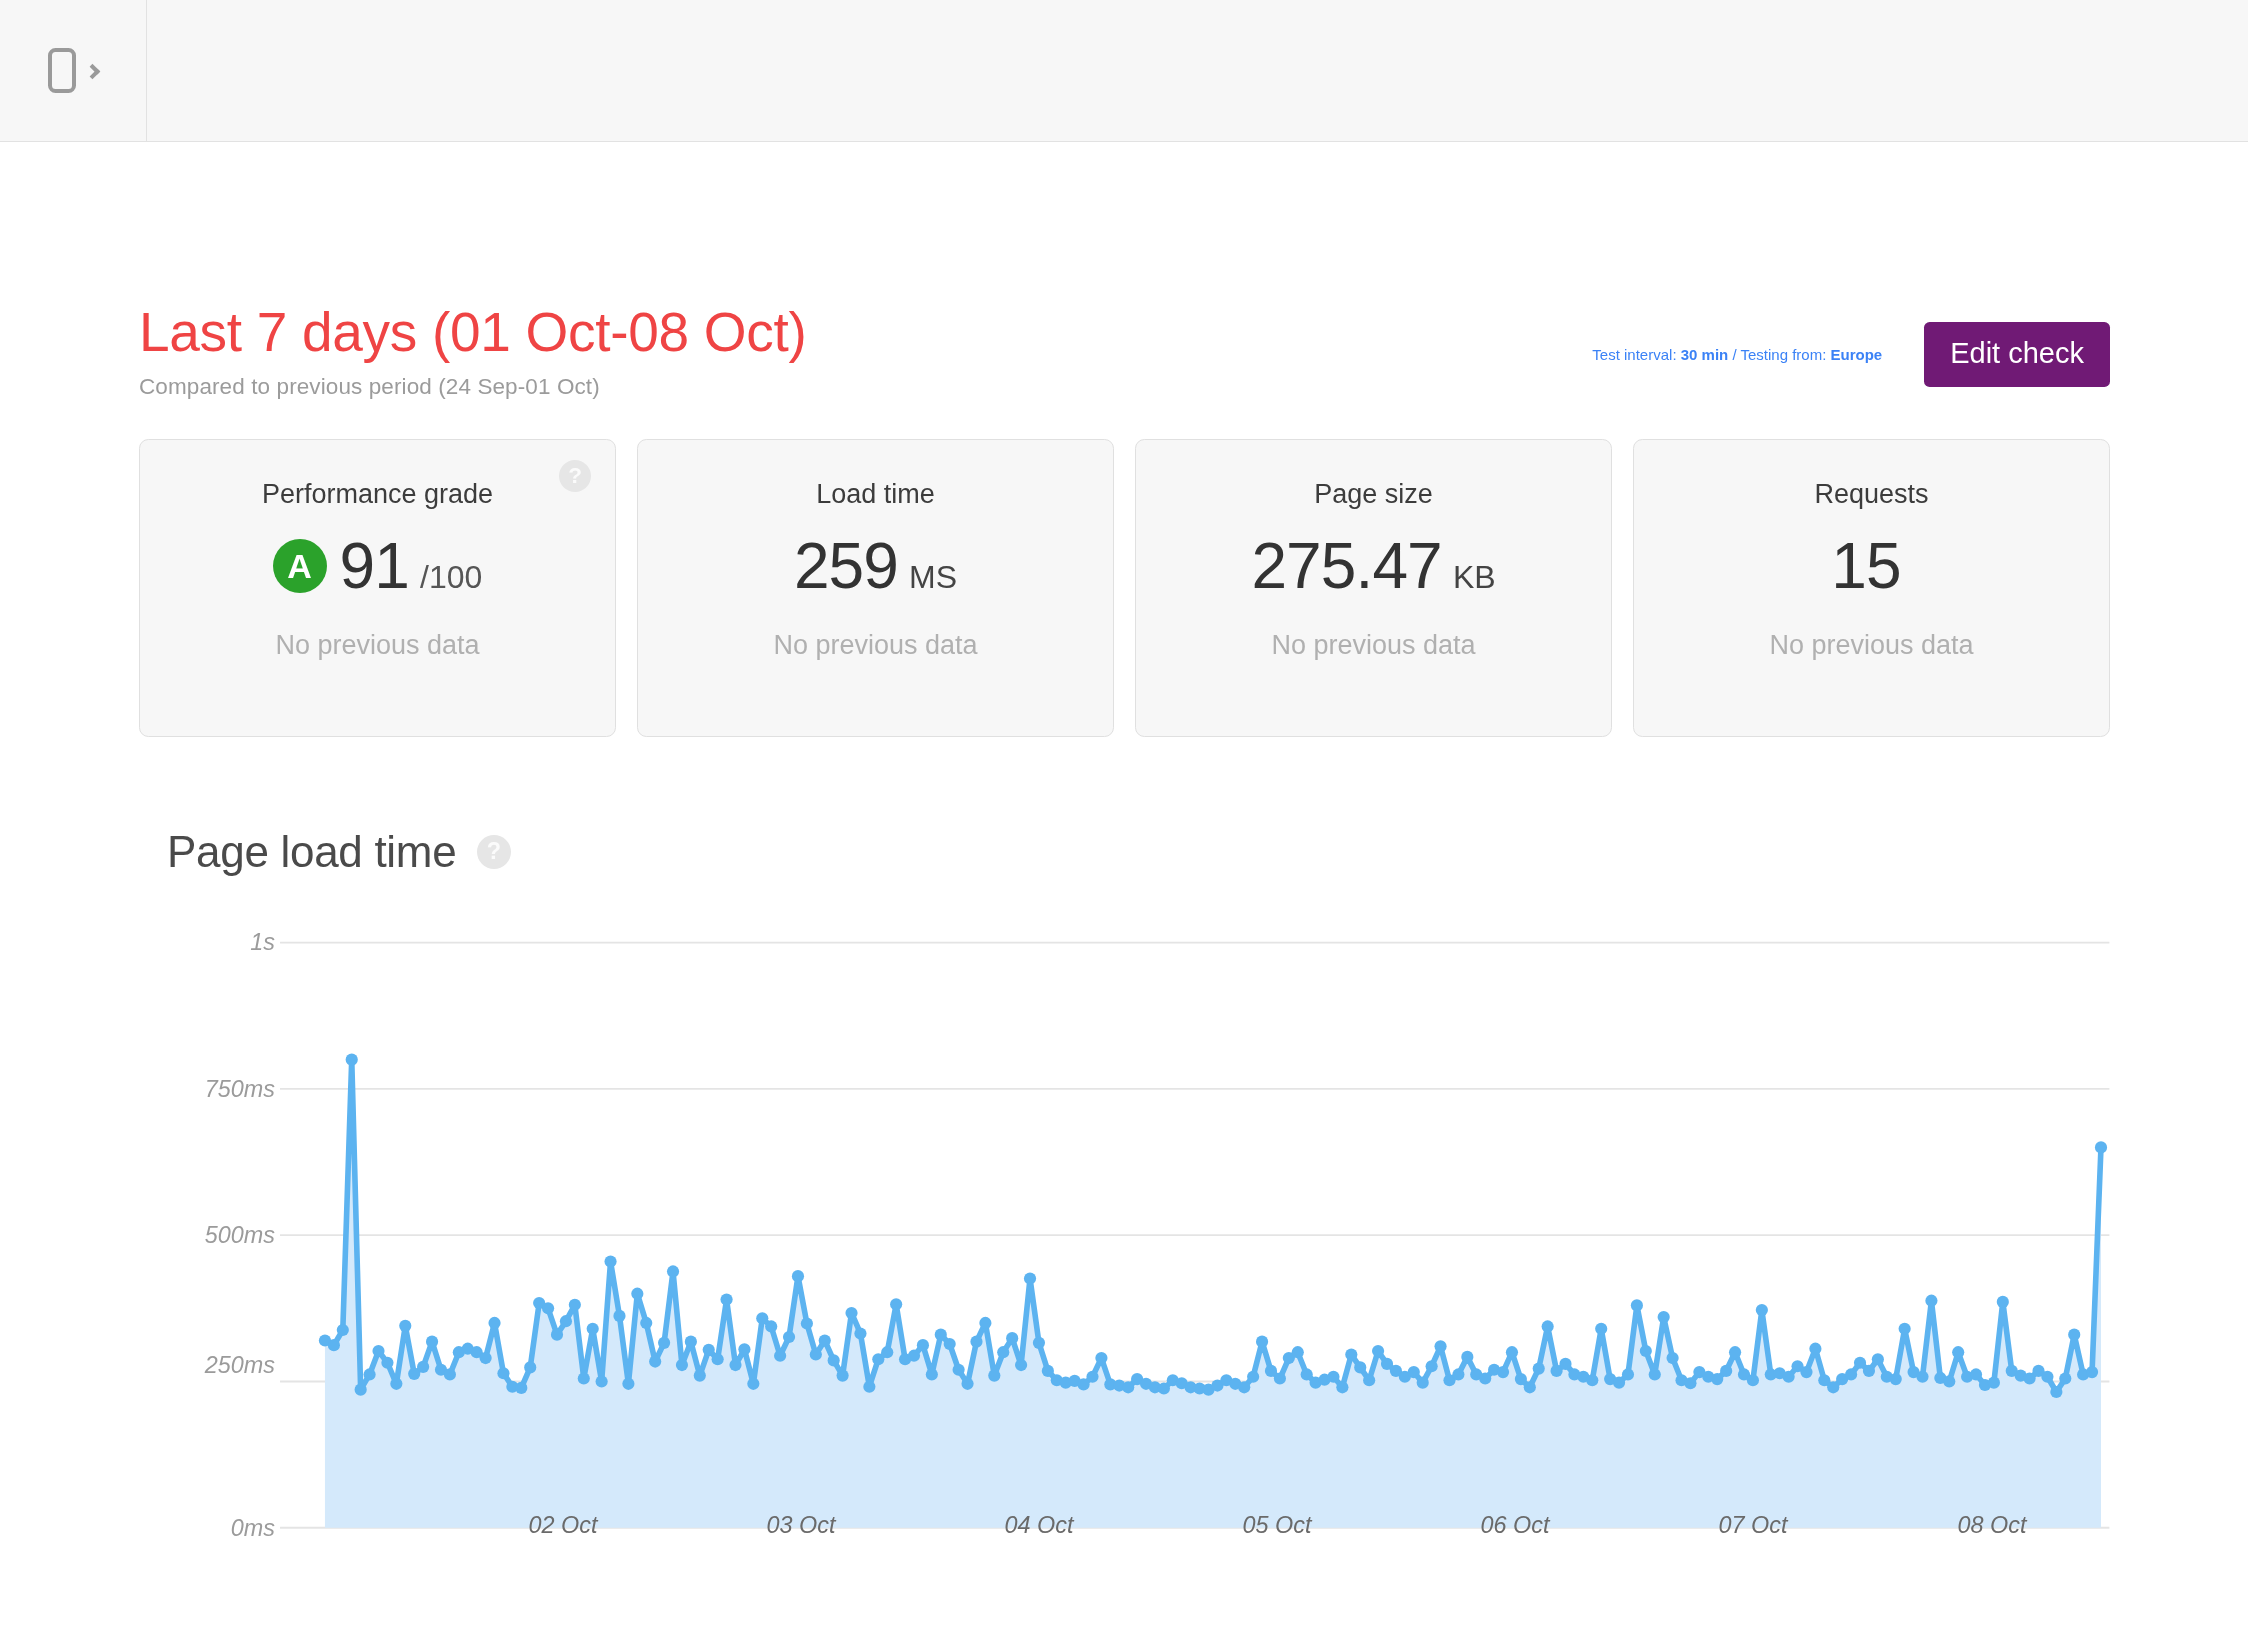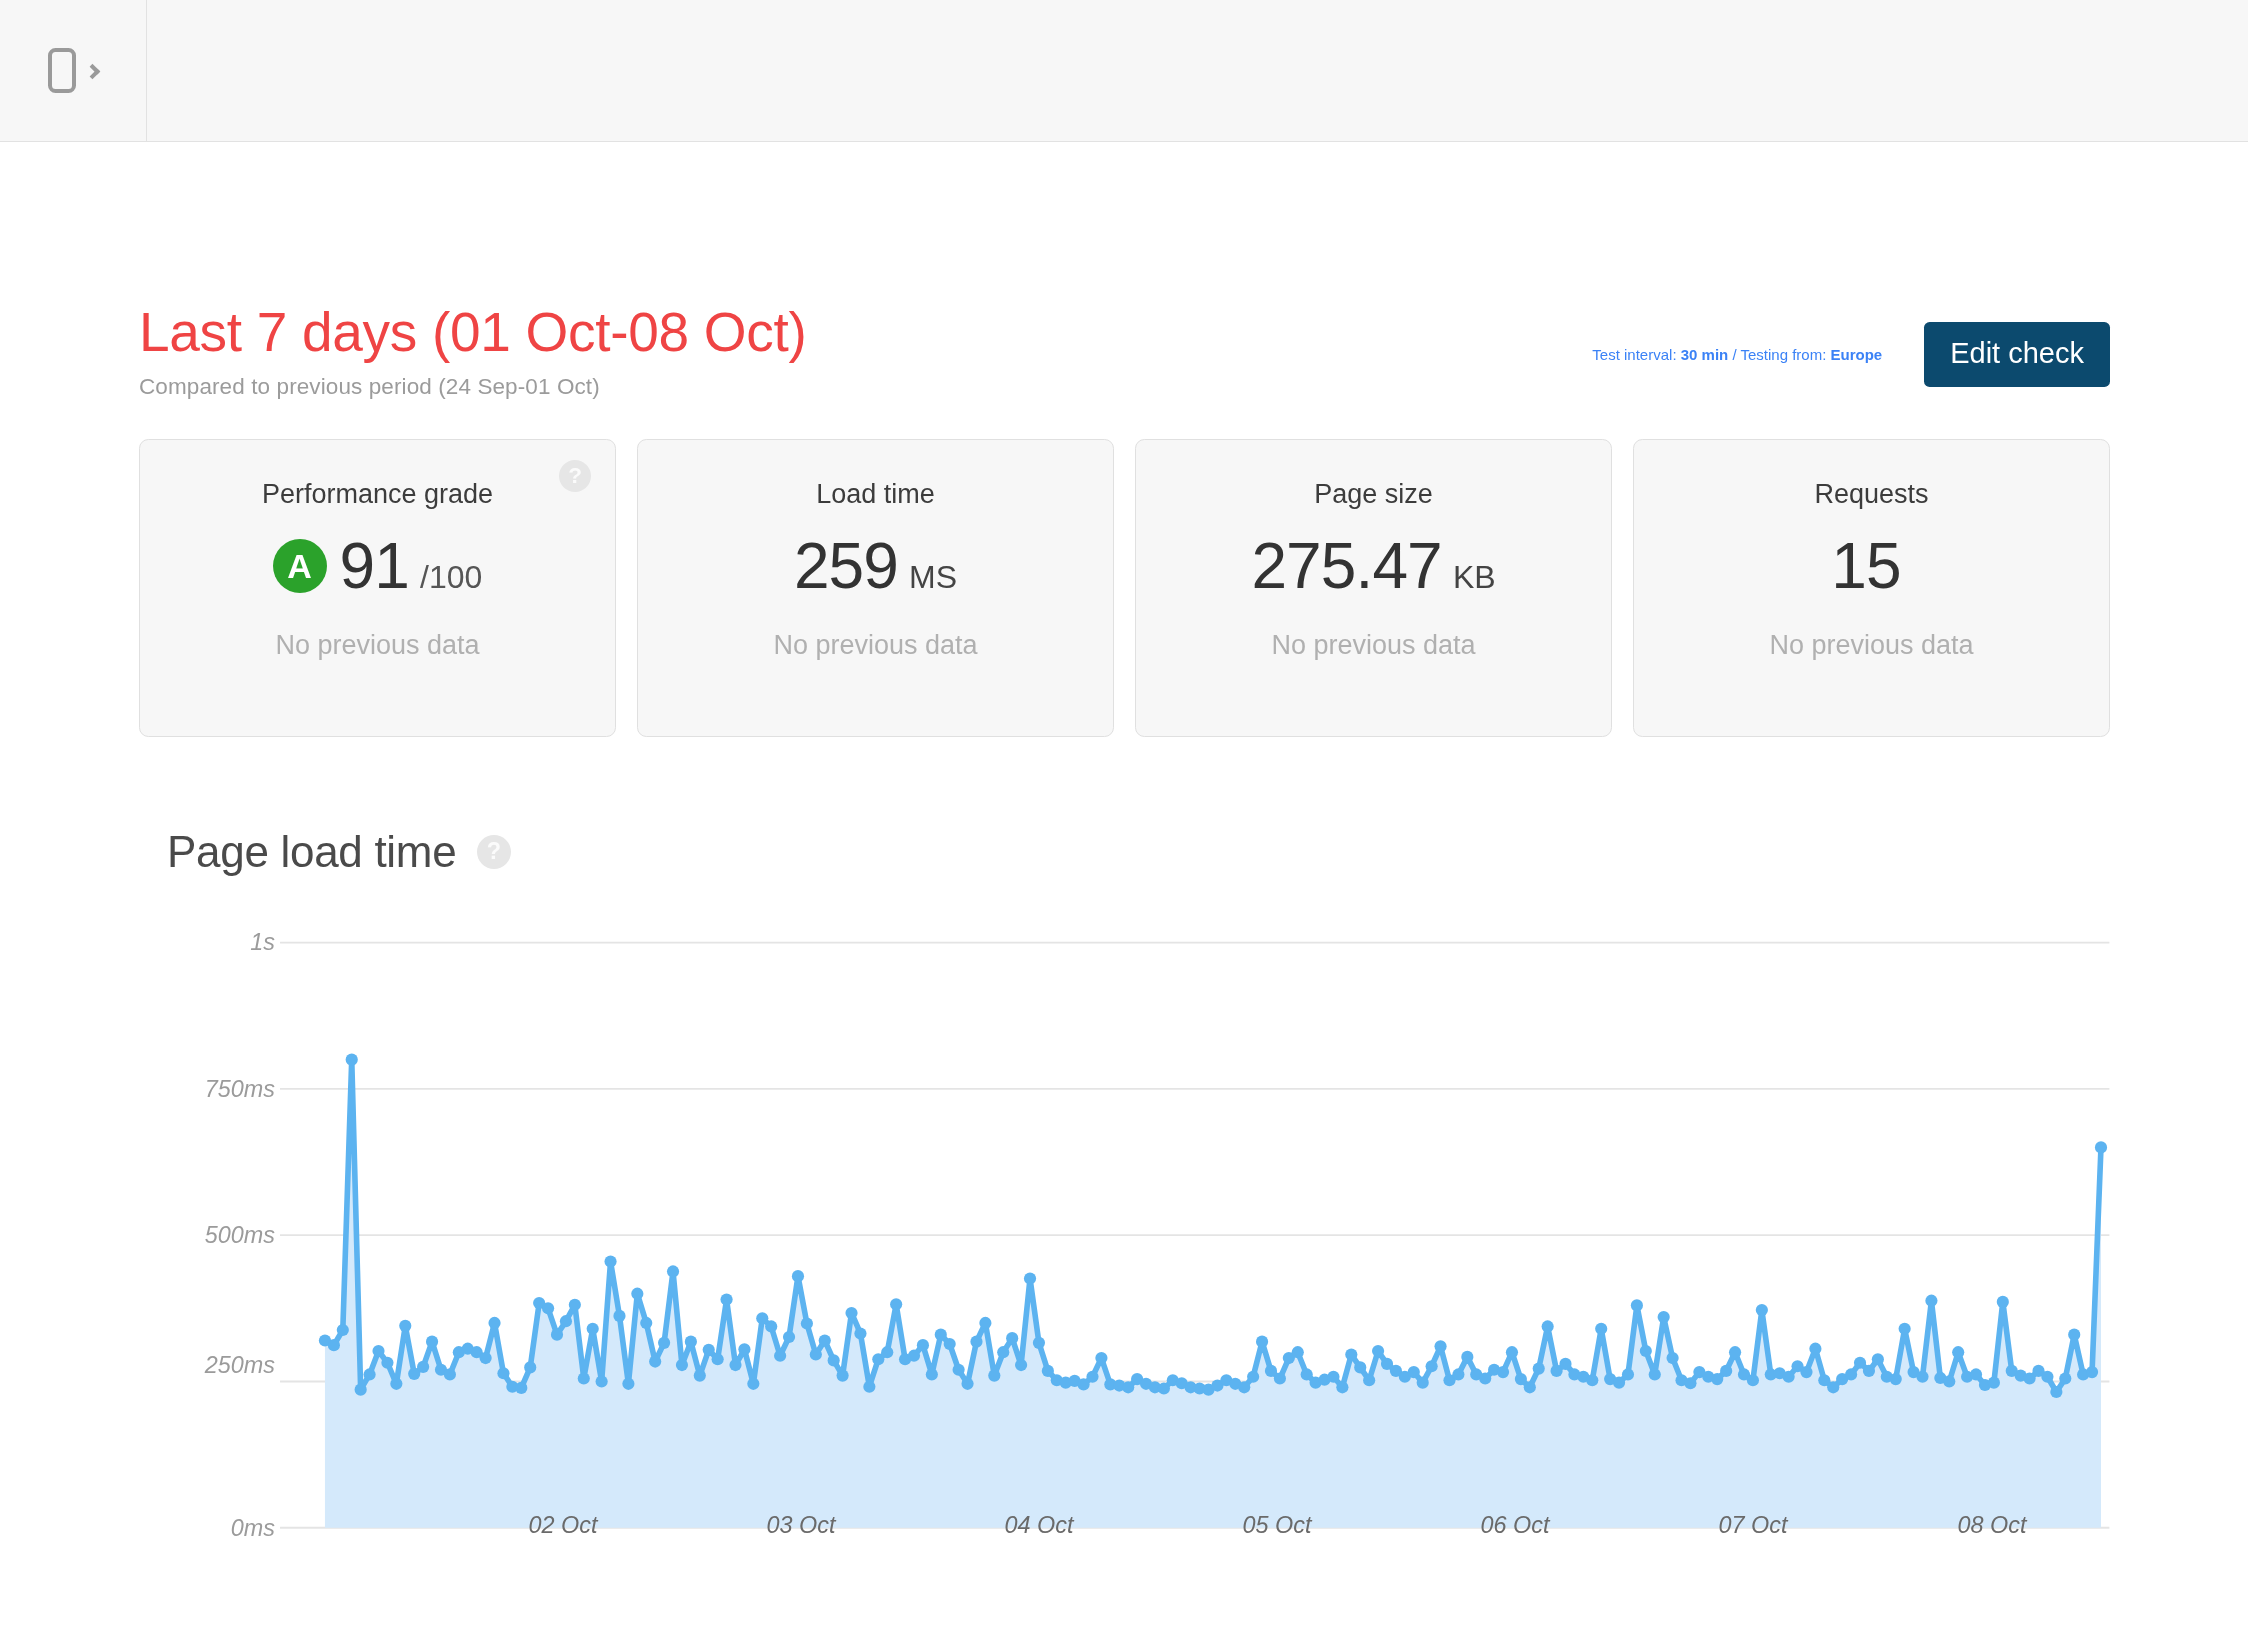--- a/index.html
+++ b/index.html
@@ -84,21 +84,21 @@
     gap: 42px;
     padding-top: 20.6px;
   }
   .meta {
     font-size: 15px;
     color: #3b82f6;
     white-space: nowrap;
   }
   .meta b { font-weight: 700; }
   .edit-btn {
-    background: #0c4a6e;
+    background: #701a75;
     color: #ffffff;
     border: none;
     border-radius: 5.6px;
     font-family: "Liberation Sans", sans-serif;
     font-size: 29px;
     font-weight: 400;
     padding: 17px 26px 19px;
     cursor: pointer;
     line-height: 1;
   }

